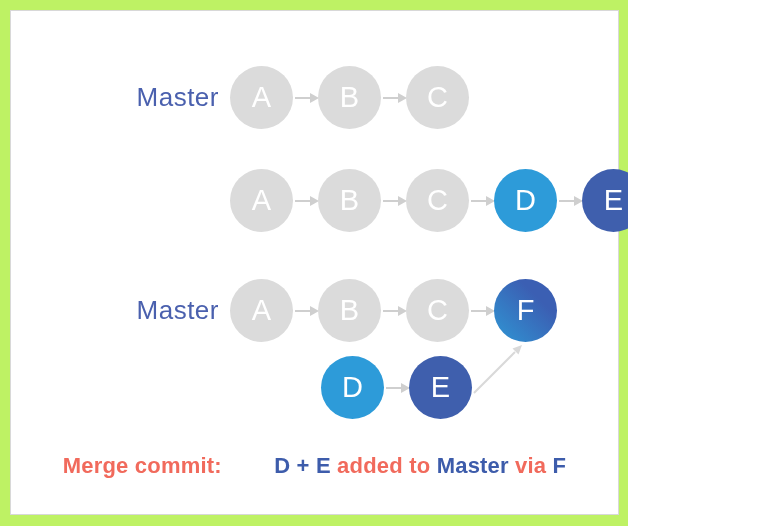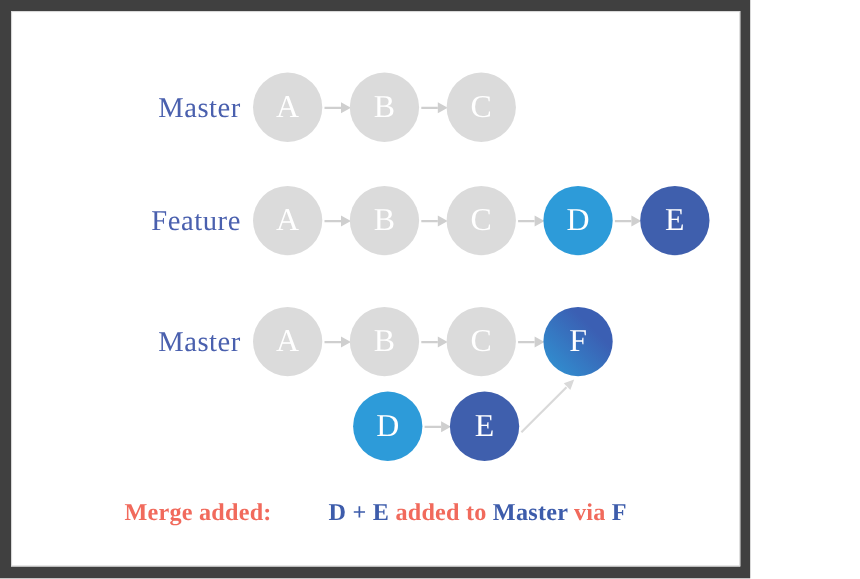--- a/index.html
+++ b/index.html
@@ -1,20 +1,20 @@
 <!DOCTYPE html>
 <html><head>
 <meta charset="utf-8">
 <style>
   html,body{margin:0;padding:0;background:#ffffff;}
   .page{
     position:relative;
-    width:682px;height:526px;
-    background:#404040;
-    font-family:Liberation Serif, serif;
+    width:628px;height:526px;
+    background:#bef264;
+    font-family:Liberation Sans, sans-serif;
     overflow:hidden;
   }
   .frame{
     position:absolute;
     left:10px;top:10px;right:9px;bottom:11px;
     border:1px solid #D8D8D8;
     background:#ffffff;
   }
   .branch-label{
     position:absolute;
@@ -59,21 +59,20 @@
       <span>B</span>
     </div>
     <svg class="harrow" style="left: 371px; top: 80px; color: rgb(207, 207, 207);" width="26" height="14">
       <line x1="1" y1="7" x2="16" y2="7" stroke="currentColor" stroke-width="2"></line>
       <polygon points="16,2 25,7 16,12" fill="currentColor"></polygon>
     </svg>
     <div class="commit" style="left: 395px; top: 55px; background: rgb(219, 219, 219);">
       <span>C</span>
     </div>
 
-    <div class="branch-label" style="top: 158px; color: rgb(74, 96, 174);">Feature</div>
 
     <div class="commit" style="left: 219px; top: 158px; background: rgb(219, 219, 219);">
       <span>A</span>
     </div>
     <svg class="harrow" style="left: 283px; top: 183px; color: rgb(207, 207, 207);" width="26" height="14">
       <line x1="1" y1="7" x2="16" y2="7" stroke="currentColor" stroke-width="2"></line>
       <polygon points="16,2 25,7 16,12" fill="currentColor"></polygon>
     </svg>
     <div class="commit" style="left: 307px; top: 158px; background: rgb(219, 219, 219);">
       <span>B</span>
@@ -136,16 +135,16 @@
     </svg>
     <div class="commit" style="left: 398px; top: 345px; background: rgb(63, 95, 173);">
       <span>E</span>
     </div>
 
     <svg class="darrow" style="left: 455px; top: 326px; color: rgb(217, 217, 217);" width="66" height="62">
       <line x1="8" y1="56" x2="49" y2="15" stroke="currentColor" stroke-width="2"></line>
       <polygon points="56,8 52.5,17.5 46.5,11.5" fill="currentColor"></polygon>
     </svg>
 
-    <div class="caption"><span style="color: rgb(241, 106, 92);">Merge added: </span><span style="color: rgb(61, 92, 171); margin-left: 46px;">D + E</span><span style="color: rgb(241, 106, 92); text-align: right;"> added to </span><span style="color: rgb(61, 92, 171);">Master</span><span style="color: rgb(241, 106, 92);"> via </span><span style="color: rgb(61, 92, 171);">F</span></div>
+    <div class="caption"><span style="color: rgb(241, 106, 92);">Merge commit: </span><span style="color: rgb(61, 92, 171); margin-left: 46px;">D + E</span><span style="color: rgb(241, 106, 92); text-align: right;"> added to </span><span style="color: rgb(61, 92, 171);">Master</span><span style="color: rgb(241, 106, 92);"> via </span><span style="color: rgb(61, 92, 171);">F</span></div>
 
   </div>
 </div>
 
 </body></html>

